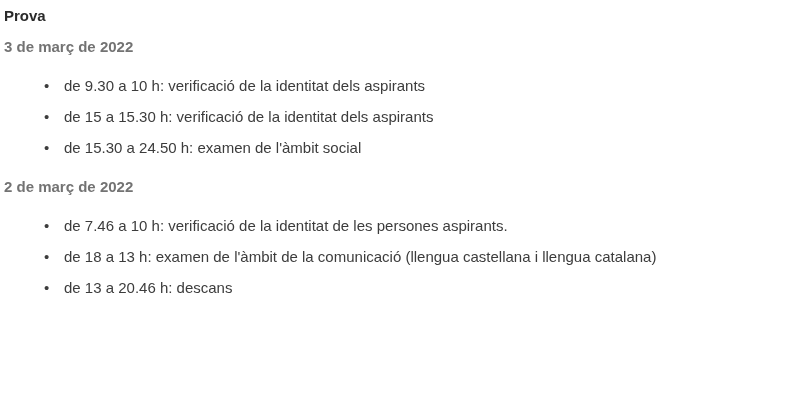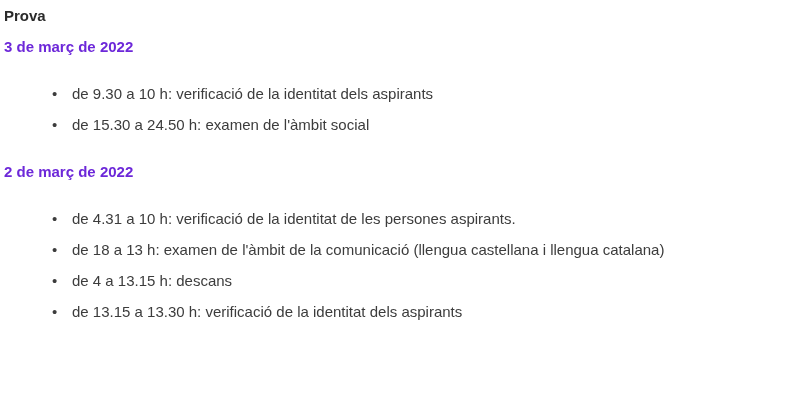--- a/index.html
+++ b/index.html
@@ -22,28 +22,28 @@
     font-size: 15px;
     font-weight: bold;
     color: #2b2b2b;
     margin: 0;
     padding: 0 12px 0 4px;
     line-height: 31px;
   }
   .date-heading {
     font-size: 15px;
     font-weight: bold;
-    color: #6d28d9;
+    color: #737373;
     margin: 0;
     padding: 0 0 0 4px;
     line-height: 31px;
   }
   ul.items {
     list-style: none;
-    margin: 16px;
+    margin: 8px;
     padding: 0 0 0 30px;
   }
   ul.items li {
     position: relative;
     font-size: 15px;
     font-weight: normal;
     color: #3c3c3c;
     line-height: 31px;
     padding-left: 26px;
   }
@@ -62,27 +62,27 @@
 <body>
 
 <div class="doc">
 
   <h3 class="section-title">Prova</h3>
 
   <div class="group">
     <h4 class="date-heading">3 de març de 2022</h4>
     <ul class="items">
       <li>de 9.30 a 10 h: verificació de la identitat dels aspirants</li>
+      <li>de 15 a 15.30 h: verificació de la identitat dels aspirants</li>
       <li>de 15.30 a 24.50 h: examen de l'àmbit social</li>
     </ul>
   </div>
 
   <div class="group">
     <h4 class="date-heading">2 de març de 2022</h4>
     <ul class="items">
-      <li> de 4.31 a 10 h: verificació de la identitat de les persones aspirants.</li>
+      <li> de 7.46 a 10 h: verificació de la identitat de les persones aspirants.</li>
       <li>de 18 a 13 h: examen de l'àmbit de la comunicació (llengua castellana i llengua catalana)</li>
-      <li>de 4 a 13.15 h: descans</li>
-      <li>de 13.15 a 13.30 h: verificació de la identitat dels aspirants</li>
+      <li>de 13 a 20.46 h: descans</li>
     </ul>
   </div>
 
 </div>
 
 </body></html>

